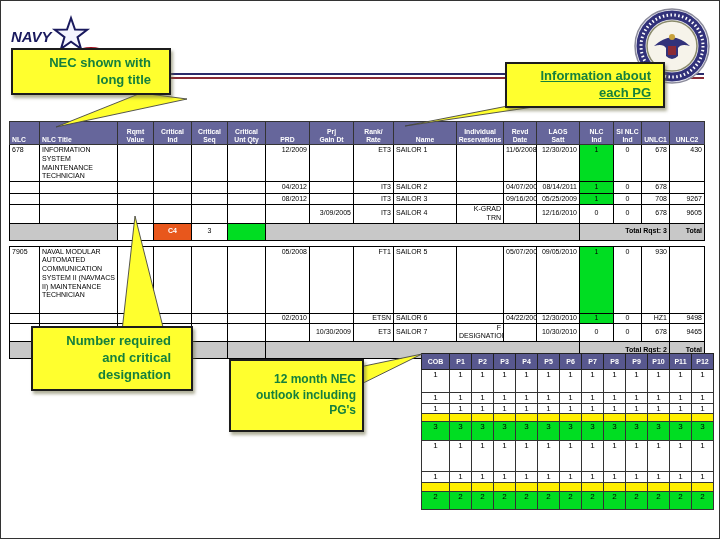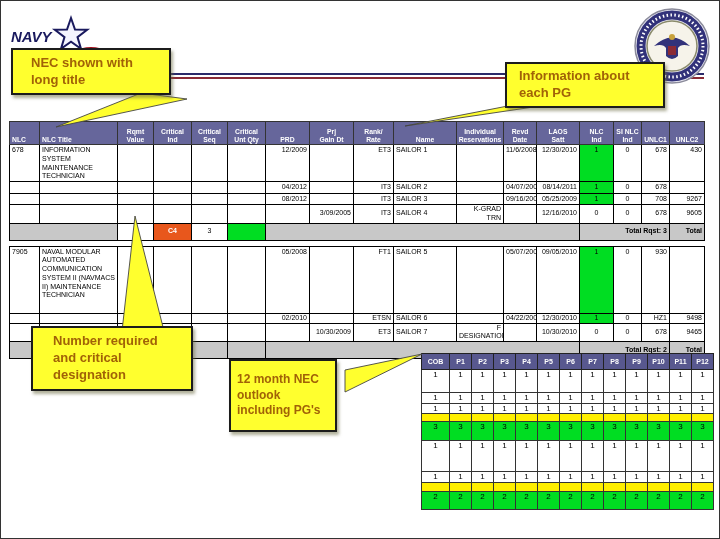--- a/index.html
+++ b/index.html
@@ -8,27 +8,27 @@
 
   
   .slide-title{position:absolute;left:0;top:24px;width:720px;text-align:center;
                font-size:29px;letter-spacing:.5px;color:#111;z-index:1;}
   .title-rule{position:absolute;left:75px;top:72px;width:628px;height:2px;background:transparent;
               border-top:2px solid #2a2a6a;border-bottom:2px solid #8a2a35;z-index:1;}
   .navy-logo{position:absolute;left:8px;top:10px;width:104px;height:52px;z-index:2;}
   .seal{position:absolute;right:8px;top:6px;width:78px;height:78px;z-index:2;}
 
   
-  .callout{position:absolute;background:#ffff2e;border:2px solid #1c1c1c;color:#a16207;font-weight:bold;
-           text-align:left;z-index:6;display:flex;align-items:center;justify-content:center;
+  .callout{position:absolute;background:#ffff2e;border:2px solid #1c1c1c;color:#15803d;font-weight:bold;
+           text-align:right;z-index:6;display:flex;align-items:center;justify-content:center;
            box-shadow:2px 3px 3px rgba(110,110,70,.55);box-sizing:border-box;line-height:1.3;}
   #co-nec{left:10px;top:47px;width:160px;height:47px;font-size:13px;padding:0 18px;}
-  #co-info{left:504px;top:61px;width:160px;height:46px;font-size:13px;padding:0 12px;}
+  #co-info{left:504px;top:61px;width:160px;height:46px;font-size:13px;padding:0 12px;text-decoration:underline;}
   #co-num{left:30px;top:325px;width:162px;height:65px;font-size:13px;padding:0 20px;}
-  #co-out{left:228px;top:358px;width:108px;height:73px;font-size:12px;padding:0 6px;}
+  #co-out{left:228px;top:358px;width:135px;height:73px;font-size:12px;padding:0 6px;}
   #co-report{left:10px;top:460px;width:344px;height:72px;font-size:23px;line-height:1.25;padding:0 8px;}
   .tails{position:absolute;left:0;top:0;width:720px;height:539px;z-index:5;pointer-events:none;}
 
   
   .mtable-wrap{position:absolute;left:8px;top:120px;z-index:1;}
   table.mtable{border-collapse:collapse;table-layout:fixed;width:695px;font-size:7px;line-height:1.25;}
   .mtable th{background:#66669b;color:#fff;font-size:6.8px;font-weight:bold;vertical-align:bottom;
              text-align:center;white-space:pre-line;padding:1px 1px;border:1px solid #333;
              line-height:1.1;height:20px;overflow:hidden;}
   .mtable th:nth-child(1),.mtable th:nth-child(2){text-align:left;padding-left:2px;}

